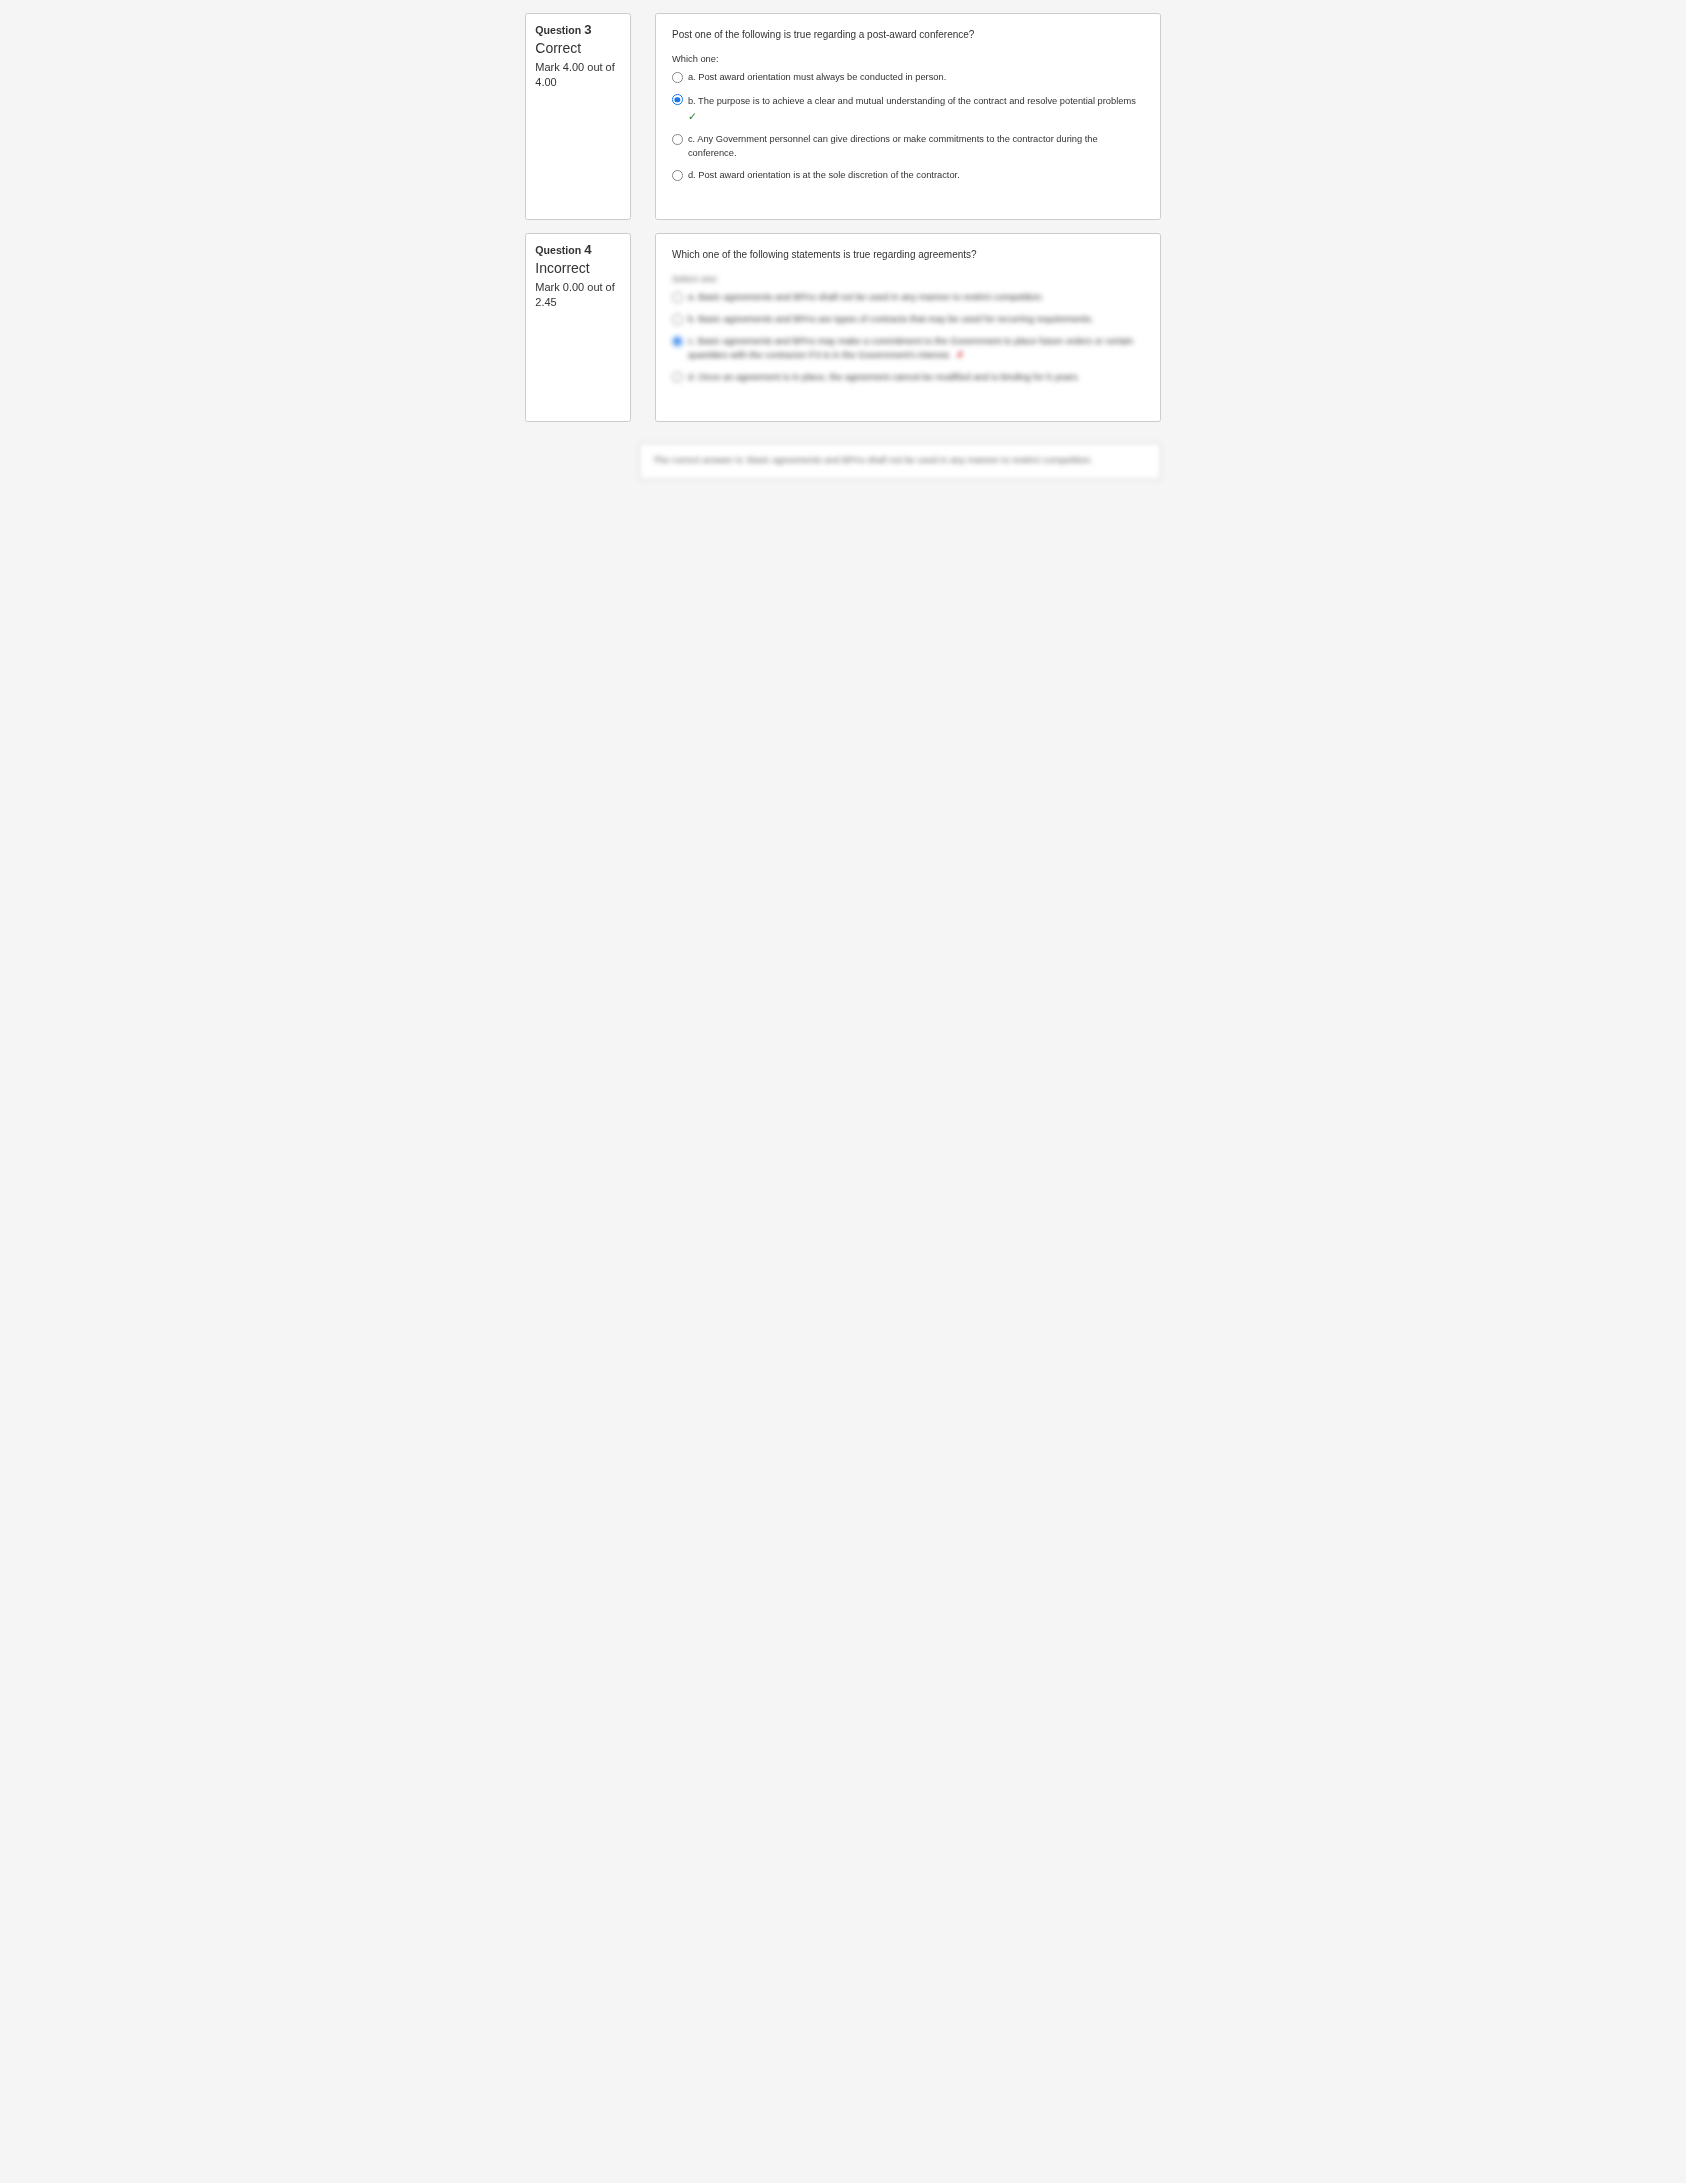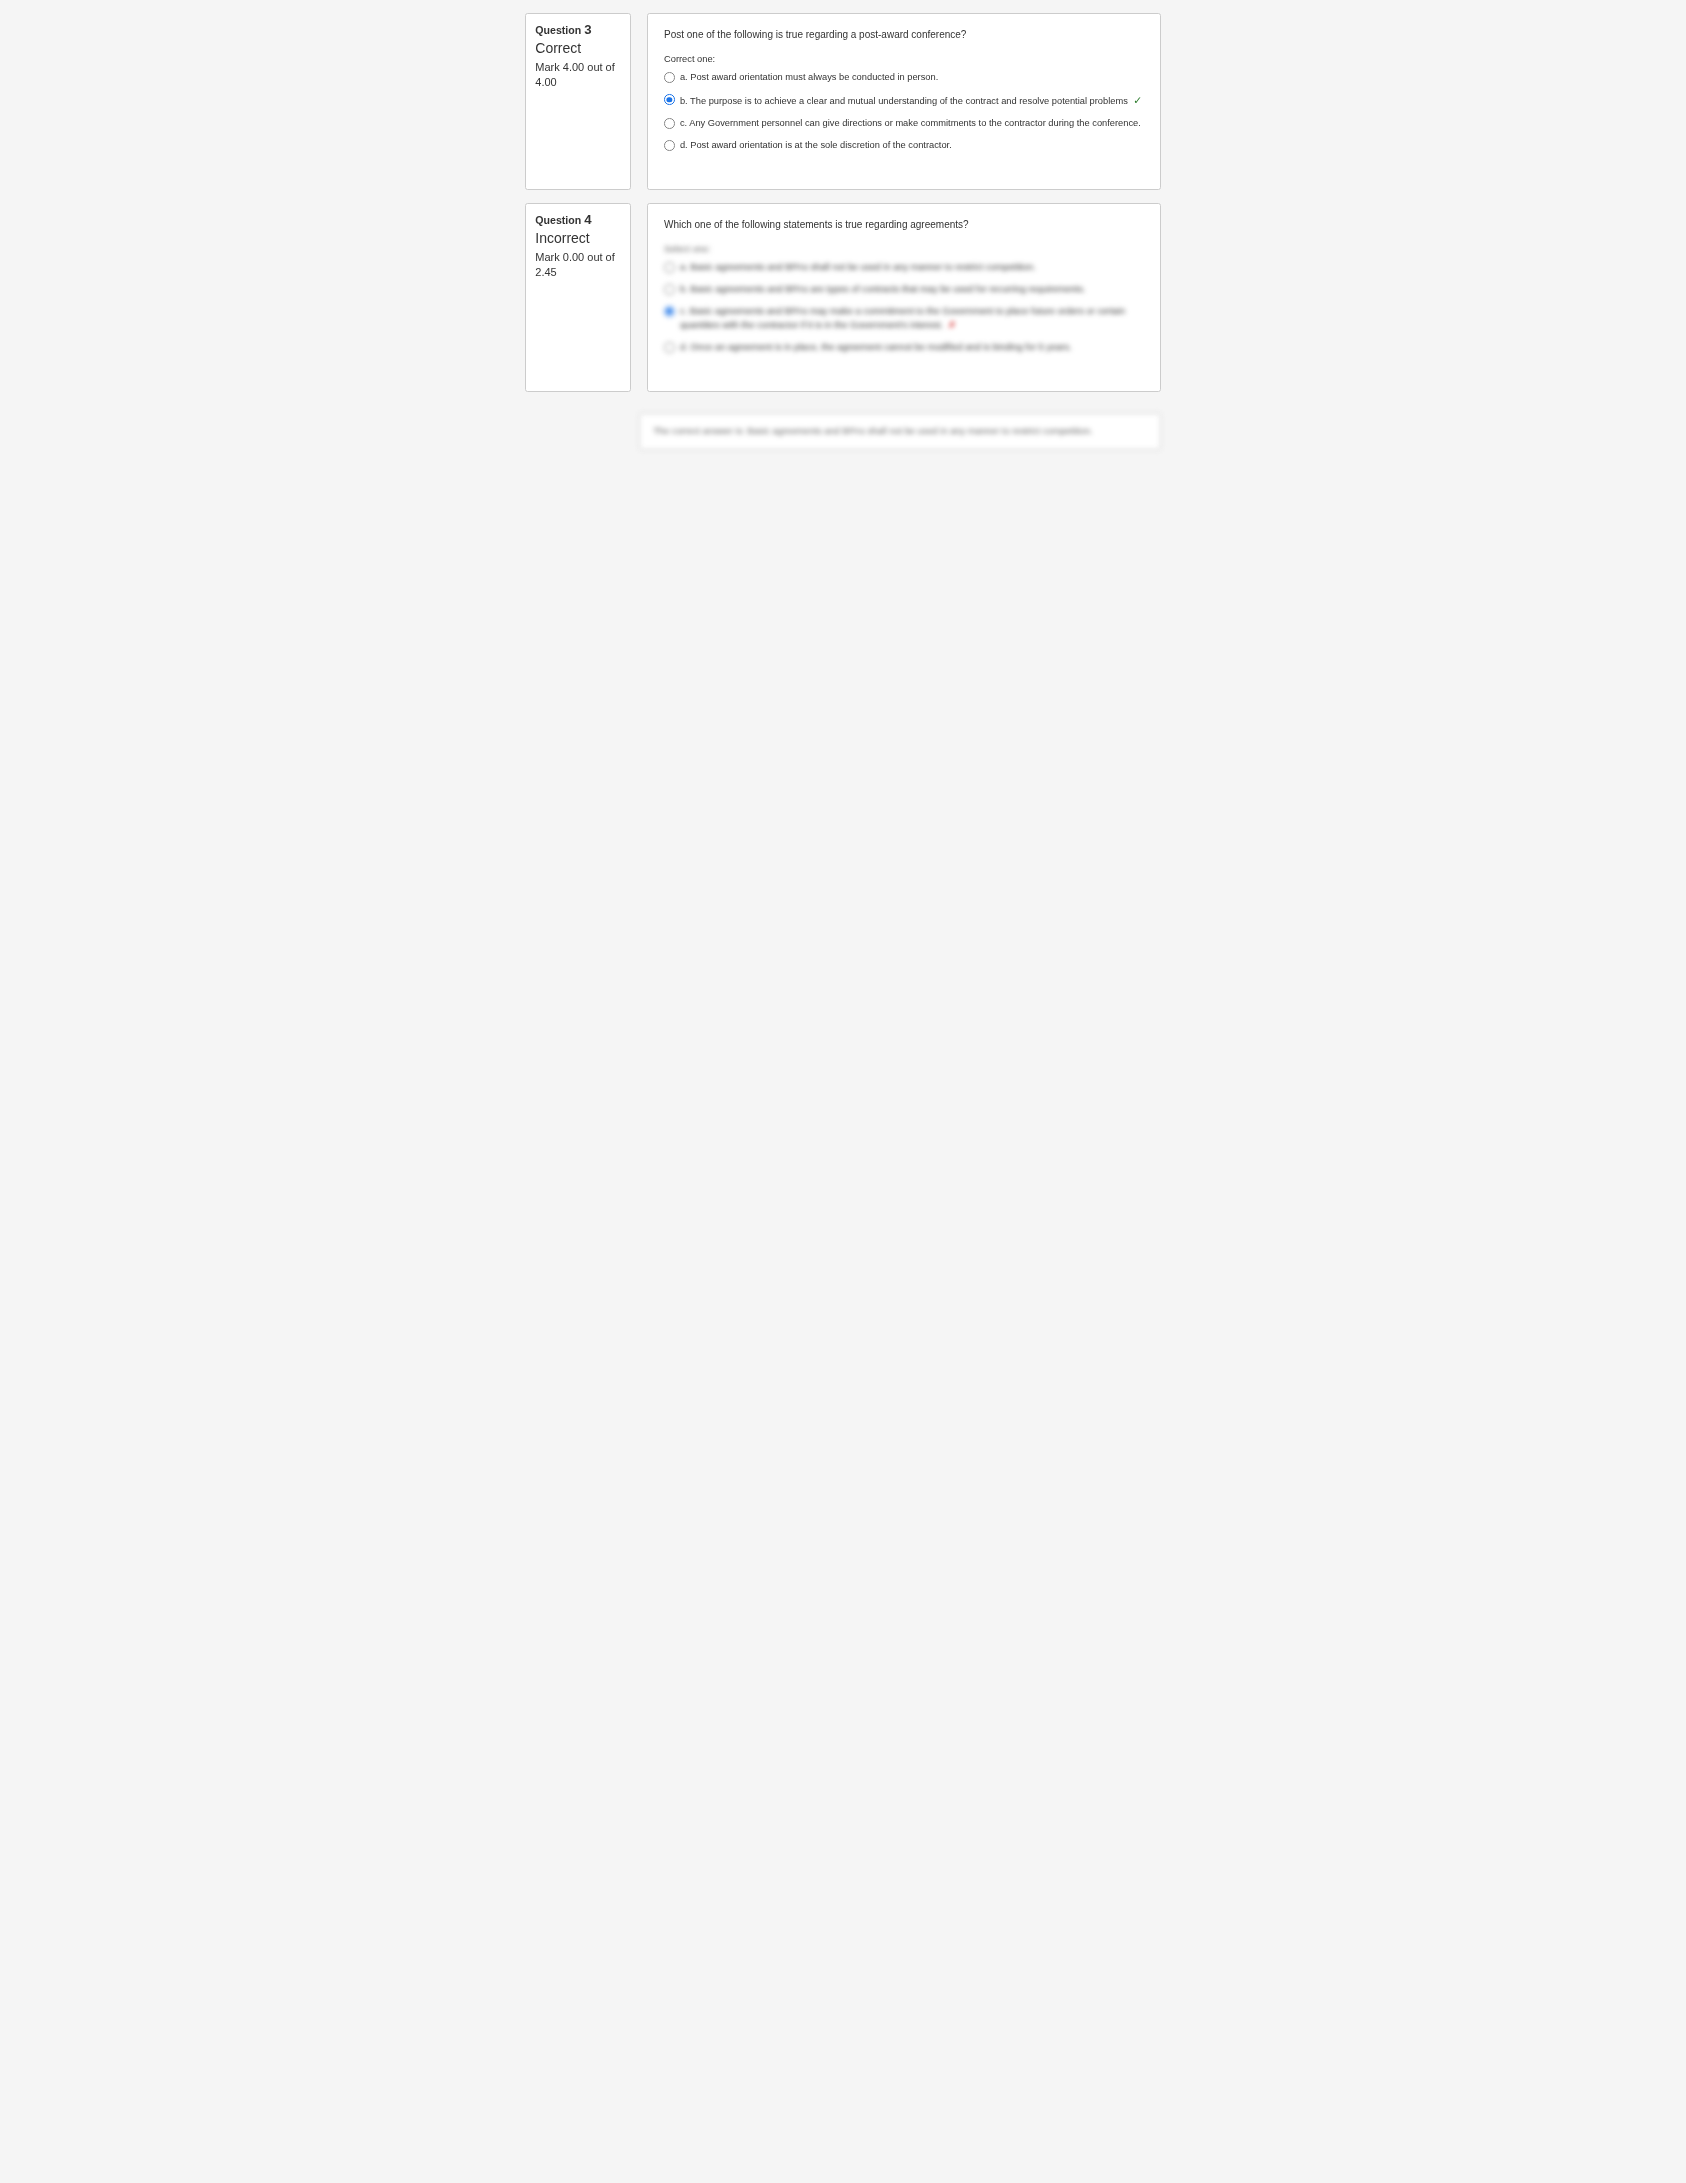--- a/index.html
+++ b/index.html
@@ -9,21 +9,21 @@
       background: #f5f5f5;
       color: #333;
       padding: 13.2px;
     }
     .page-wrapper {
       max-width: 636px;
       margin: 0 auto;
     }
     .question-block {
       display: flex;
-      gap: 8px;
+      gap: 16px;
       margin-bottom: 13.2px;
     }
     .question-sidebar {
       width: 106px;
       min-width: 106px;
       border: 0.7px solid #ccc;
       border-radius: 2.6px;
       padding: 8px 9.3px;
       background: #fff;
       margin-right: 0;
@@ -149,21 +149,21 @@
 <div class="page-wrapper">
 <div class="question-block">
       <div class="question-sidebar">
         <div class="question-number">Question <span>3</span></div>
         <div class="question-status correct">Correct</div>
         <div class="question-mark" style="white-space: pre-line;">Mark 4.00 out of
 4.00</div>
       </div>
       <div class="question-main">
         <div class="question-text">Post one of the following is true regarding a post-award conference?</div>
-        <div class="select-one-label">Correct one:</div>
+        <div class="select-one-label">Which one:</div>
         <ul class="options-list">
           <li class="option-item">
             <span class="radio-wrap">
               <span class="radio-circle"></span>
             </span>
             <span class="option-text">a. Post award orientation must always be conducted in person.</span>
           </li>
           <li class="option-item">
             <span class="radio-wrap">
               <span class="radio-circle selected"></span>

